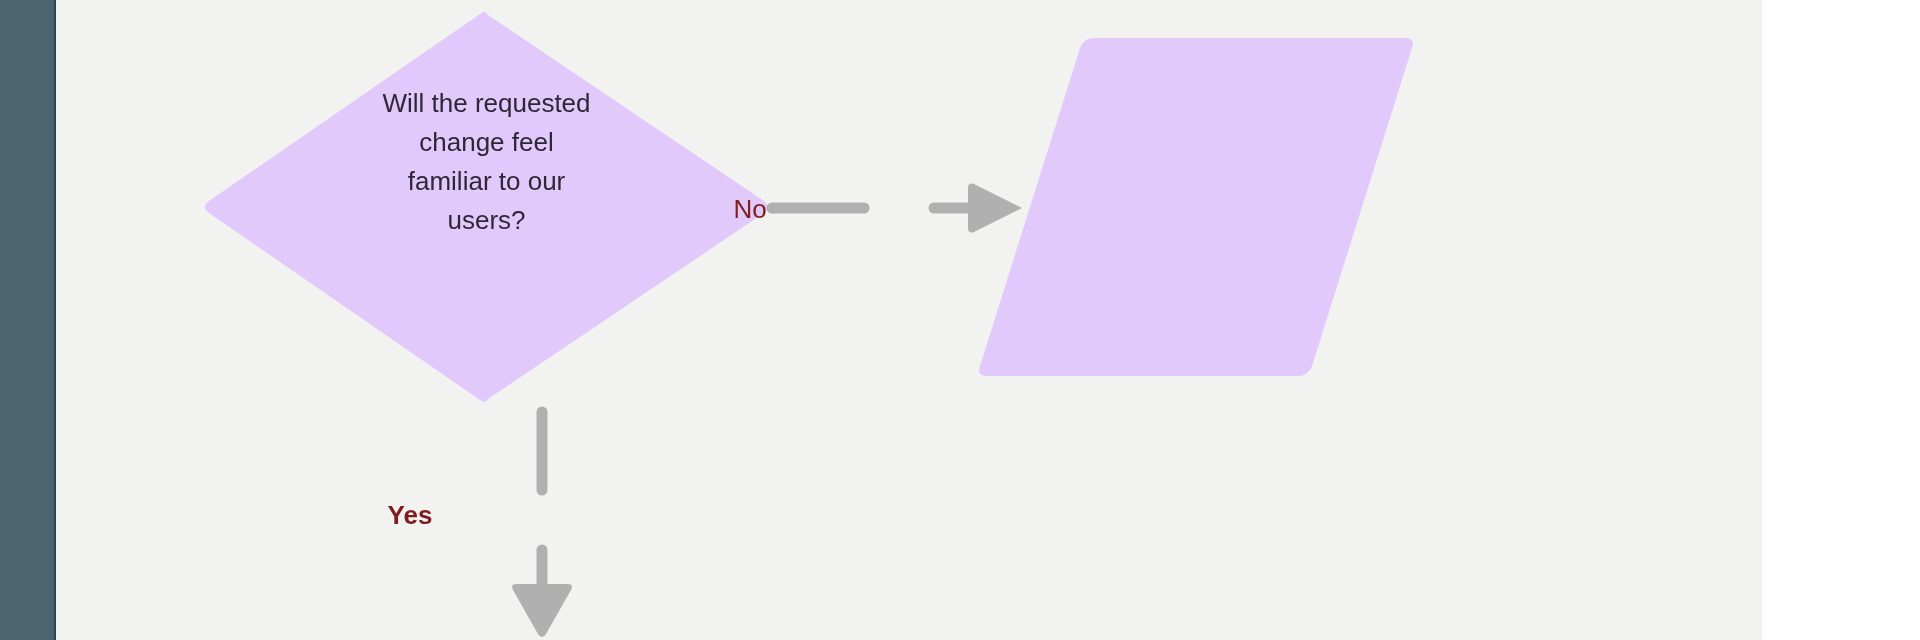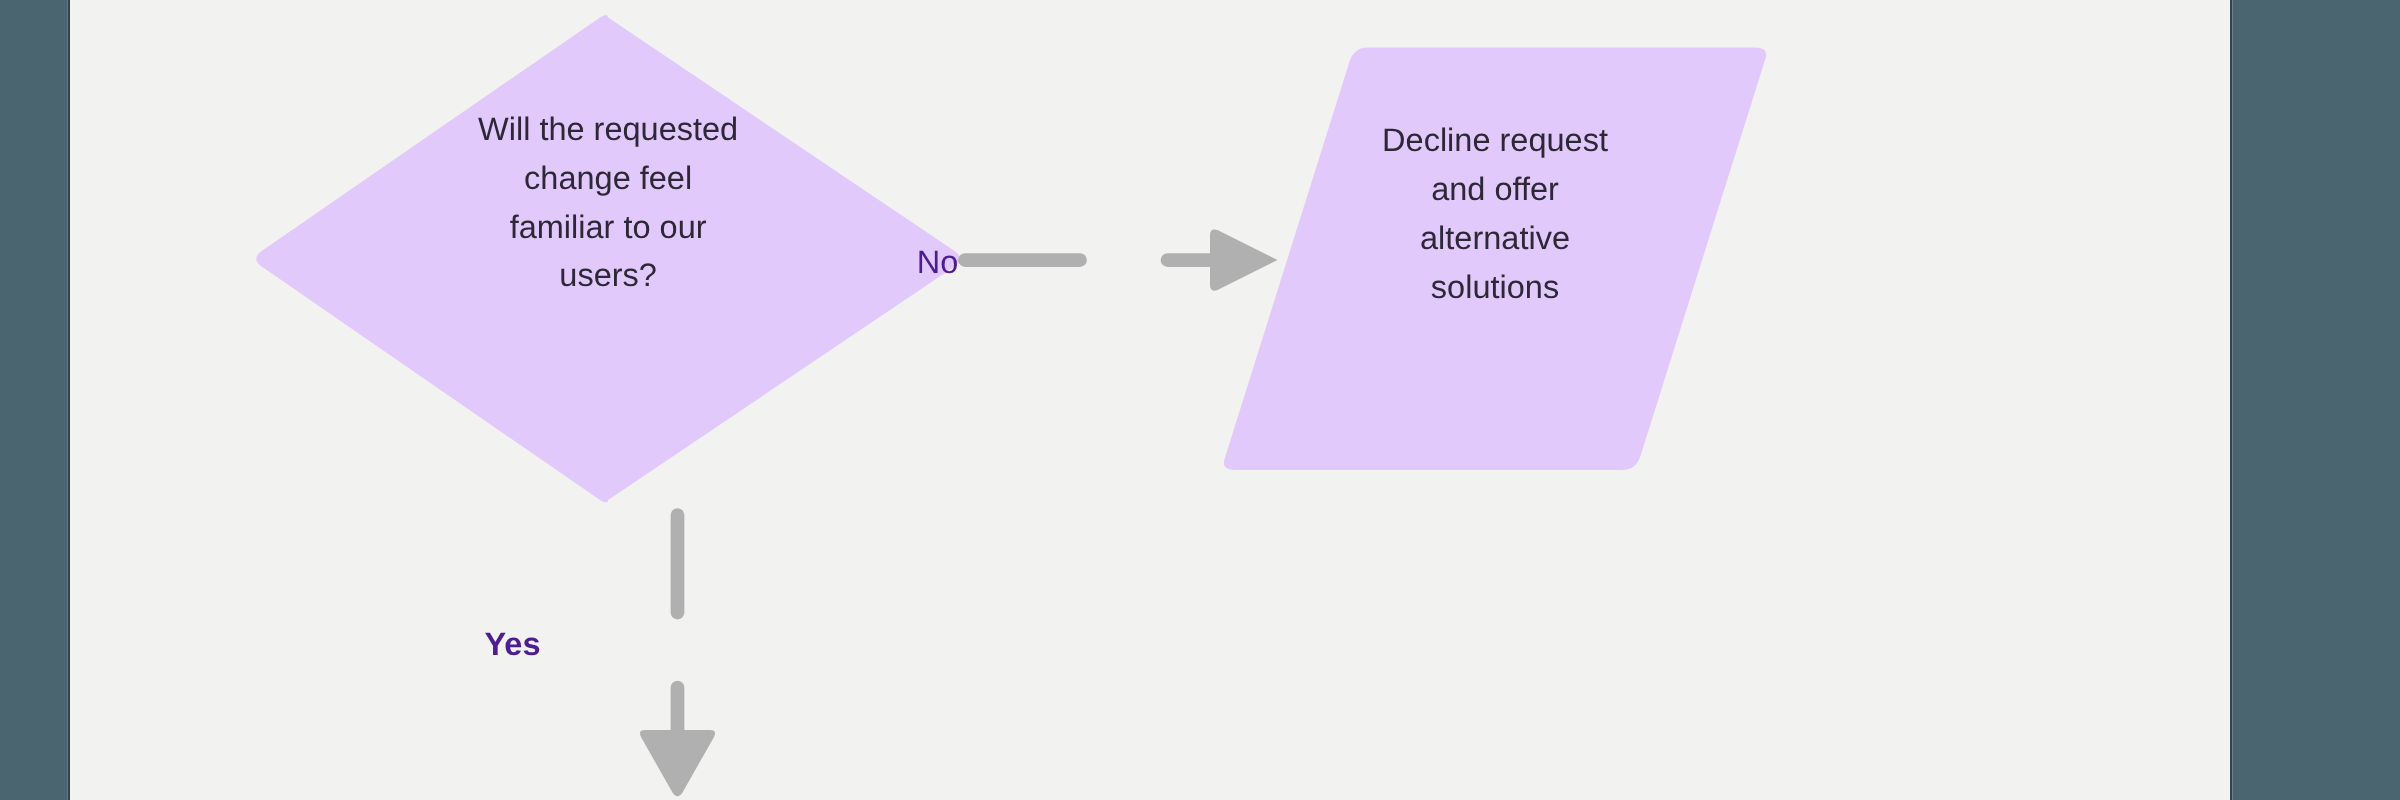--- a/index.html
+++ b/index.html
@@ -2,21 +2,21 @@
 <html><head>
 <meta charset="utf-8">
 <style>
   html, body {
     margin: 0;
     padding: 0;
     background: #ffffff;
   }
   #screen {
     position: relative;
-    width: 1920px;
+    width: 1762px;
     height: 640px;
     overflow: hidden;
     font-family: "Liberation Sans", sans-serif;
     background: #f2f2f1;
   }
 
   
   .gutter {
     position: absolute;
     top: 0;
@@ -91,21 +91,21 @@
   
   .edge-svg {
     position: absolute;
     overflow: visible;
   }
   #edge-no   { left: 700px; top: 150px;  width: 340px; height: 120px; }
   #edge-yes  { left: 400px; top: 400px;  width: 200px; height: 240px; }
 
   .edge-label {
     position: absolute;
-    color: #4c1d95;
+    color: #7f1d1d;
     font-size: 26px;
     line-height: 32px;
     text-align: center;
     pointer-events: none;
   }
   #label-no  { left: 646px; top: 193px; width: 96px; }
   #label-yes { left: 300px; top: 499px; width: 108px; font-weight: bold; }
 </style>
 </head>
 <body>
@@ -121,24 +121,20 @@
       <path d="M 283.5 6 L 561 193 Q 569 199 561 205 L 283.5 392 Q 283.5 396 277 392 L 6 205 Q -2 199 6 193 L 277 6 Q 283.5 2 283.5 6 Z" fill="#e2c9fb"></path>
     </svg>
     <div id="decision-label" class="node-text">Will the requested
 change feel
 familiar to our
 users?</div>
 
     <svg id="decline-node" class="node-svg" viewBox="0 0 440 338">
       <path d="M 104 10 Q 108 0 118 0 L 428 0 Q 440 0 436 10 L 336 328 Q 332 338 322 338 L 12 338 Q 0 338 4 328 Z" fill="#e2c9fb"></path>
     </svg>
-    <div id="decline-label" class="node-text">Decline request
-and offer
-alternative
-solutions</div>
 
     <svg id="edge-no" class="edge-svg" viewBox="0 0 340 120">
       <line x1="16" y1="58" x2="108" y2="58" stroke="#b0b0b0" stroke-width="11" stroke-linecap="round"></line>
       <line x1="178" y1="58" x2="222" y2="58" stroke="#b0b0b0" stroke-width="11" stroke-linecap="round"></line>
       <path d="M 218 34 L 266 58 L 218 82 Q 212 84 212 78 L 212 38 Q 212 32 218 34 Z" fill="#b0b0b0"></path>
     </svg>
     <div id="label-no" class="edge-label">No</div>
 
     <svg id="edge-yes" class="edge-svg" viewBox="0 0 200 240">
       <line x1="86" y1="12" x2="86" y2="90" stroke="#b0b0b0" stroke-width="11" stroke-linecap="round"></line>

